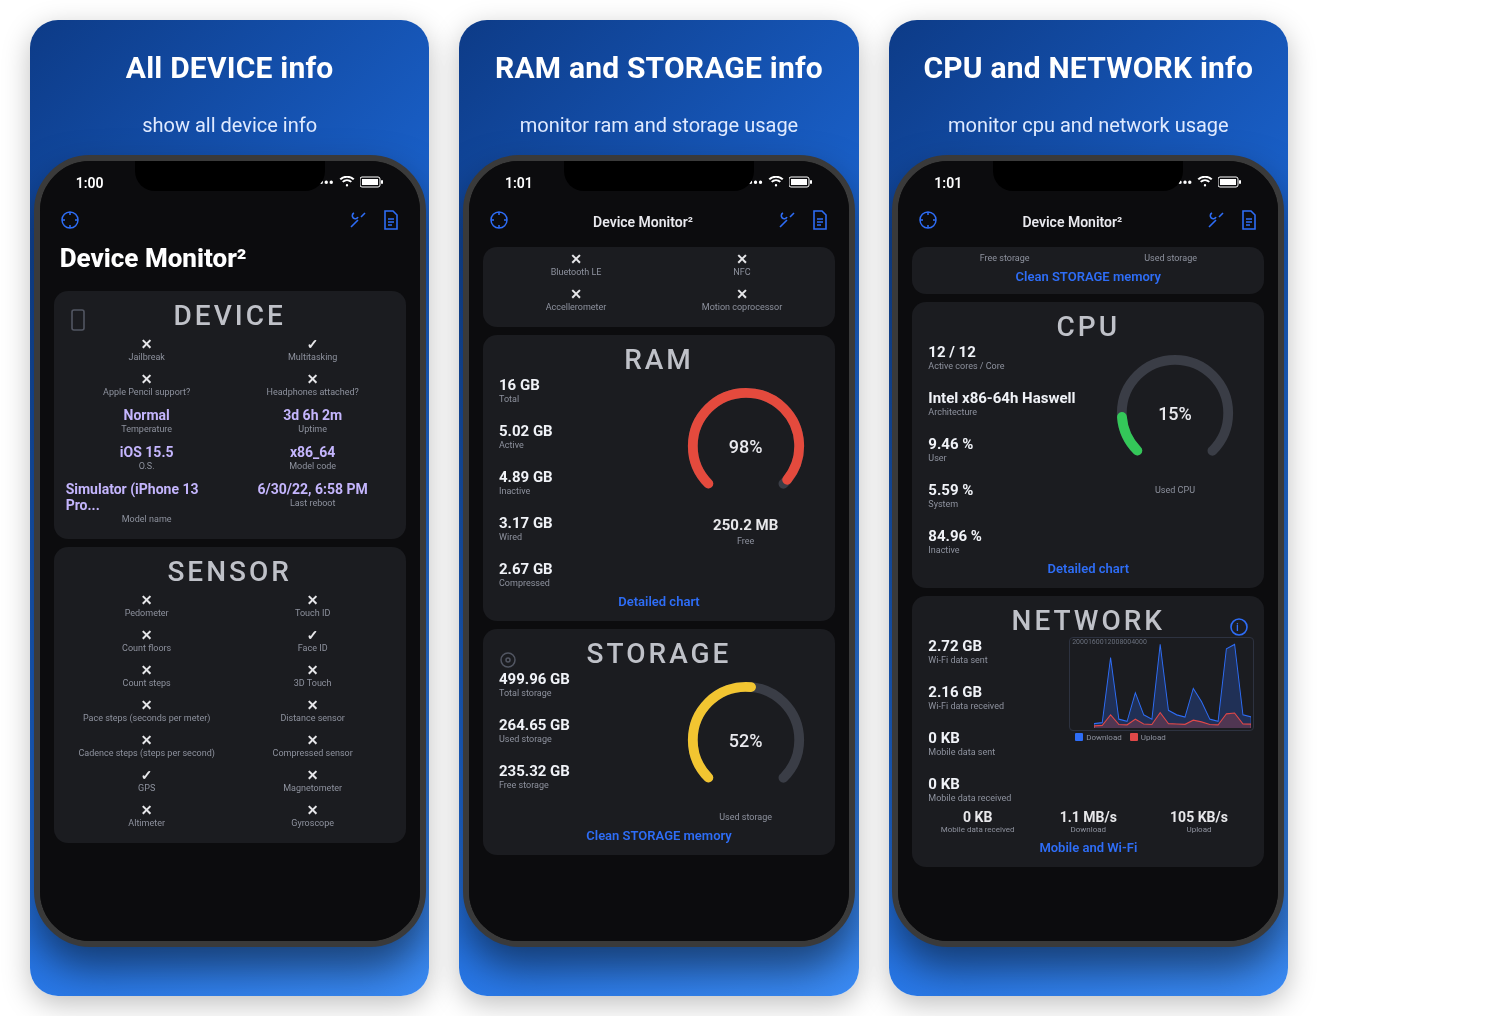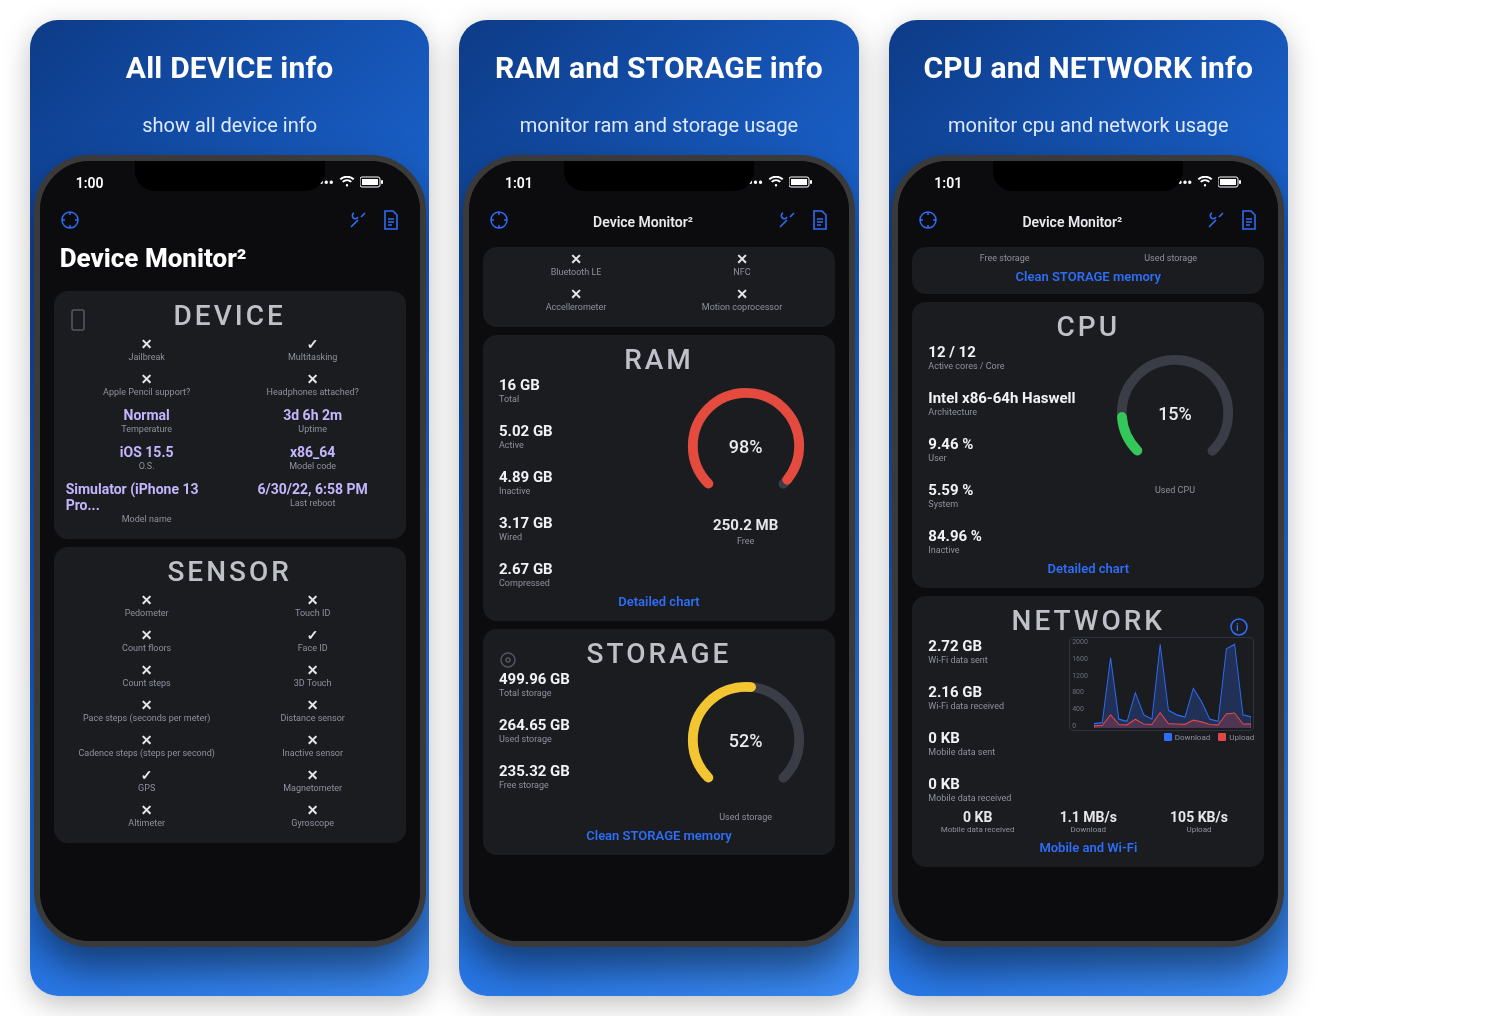--- a/index.html
+++ b/index.html
@@ -33,21 +33,21 @@
   .stat .v{font-size:15px;font-weight:700;color:#f0f2f7;}
   .stat .l{font-size:9px;color:#8e929e;}
   .gwrap{flex:1;display:flex;flex-direction:column;align-items:center;justify-content:center;}
   .gauge{width:140px;height:140px;position:relative;}
   .gauge svg{position:absolute;inset:0;}
   .gauge .pct{position:absolute;inset:0;display:flex;align-items:center;justify-content:center;font-size:18px;font-weight:500;color:#e9e9ee;}
   .glabel{font-size:9px;color:#8e929e;margin-top:2px;}
   
   .spark{flex:1;display:flex;flex-direction:column;}
   .sparkbox{border:1px solid #2d3240;height:88px;border-radius:4px;padding:2px 3px;position:relative;}
-  .sparklegend{font-size:8px;color:#8e929e;text-align:right;margin-top:2px;}
+  .sparklegend{font-size:8px;color:#8e929e;text-align:left;margin-top:2px;}
   .sparklegend .b{display:inline-block;width:8px;height:8px;background:#2e6df6;border-radius:1px;margin:0 3px 0 6px;vertical-align:-1px;}
   .sparklegend .r{display:inline-block;width:8px;height:8px;background:#e04848;border-radius:1px;margin:0 3px 0 6px;vertical-align:-1px;}
   .netgrid{display:grid;grid-template-columns:1fr 1fr 1fr;margin-top:6px;text-align:center;}
   .netgrid .v{font-size:14px;font-weight:700;}
   .netgrid .l{font-size:8px;color:#8e929e;}
 </style>
 </head>
 <body>
 
 <div class="stage">
@@ -179,21 +179,21 @@
               <div class="cell">
                 <div class="mark">✕</div>
                 <div class="lab">Distance sensor</div>
               </div>
               <div class="cell">
                 <div class="mark">✕</div>
                 <div class="lab">Cadence steps (steps per second)</div>
               </div>
               <div class="cell">
                 <div class="mark">✕</div>
-                <div class="lab">Inactive sensor</div>
+                <div class="lab">Compressed sensor</div>
               </div>
               <div class="cell">
                 <div class="mark">✓</div>
                 <div class="lab">GPS</div>
               </div>
               <div class="cell">
                 <div class="mark">✕</div>
                 <div class="lab">Magnetometer</div>
               </div>
               <div class="cell">
@@ -456,21 +456,21 @@
                   <div class="v">0 KB</div>
                   <div class="l">Mobile data sent</div>
                 </div>
                 <div class="stat">
                   <div class="v">0 KB</div>
                   <div class="l">Mobile data received</div>
                 </div>
               </div>
             <div class="spark">
               <div class="sparkbox">
-                <div style="position:absolute;left:2px;top:0;bottom:0;display:flex;flex-direction:column;justify-content:space-between;font-size:7px;color:#6a707d" id="yticks">
+                <div style="position:absolute;left:2px;top:0;bottom:0;display:flex;flex-direction:row;justify-content:space-between;font-size:7px;color:#6a707d" id="yticks">
                     <div>2000</div>
                     <div>1600</div>
                     <div>1200</div>
                     <div>800</div>
                     <div>400</div>
                     <div>0</div>
                   </div>
                 <svg viewBox="0 0 200 88" preserveAspectRatio="none" style="position:absolute;left:24px;right:2px;top:2px;bottom:2px;width:calc(100% - 26px);height:calc(100% - 4px)">
                   <polyline id="dlPath" fill="rgba(46,109,246,.25)" stroke="#2e6df6" stroke-width="1.2" points="0,88 0.0,83.6 10.5,82.7 21.1,17.6 31.6,79.2 42.1,81.4 52.6,52.8 63.2,74.8 73.7,79.2 84.2,4.4 94.7,70.4 105.3,74.8 115.8,77.0 126.3,48.4 136.8,61.6 147.4,79.2 157.9,81.4 168.4,8.8 178.9,4.4 189.5,74.8 200.0,77.0 200,88"></polyline>
                   <polyline id="ulPath" fill="rgba(224,72,72,.25)" stroke="#e04848" stroke-width="1.2" points="0,88 0.0,85.8 10.5,85.4 21.1,74.8 31.6,84.5 42.1,84.9 52.6,79.2 63.2,84.0 73.7,84.5 84.2,72.6 94.7,83.6 105.3,84.0 115.8,84.3 126.3,80.1 136.8,81.8 147.4,84.5 157.9,84.9 168.4,73.9 178.9,73.0 189.5,83.8 200.0,84.1 200,88"></polyline>

